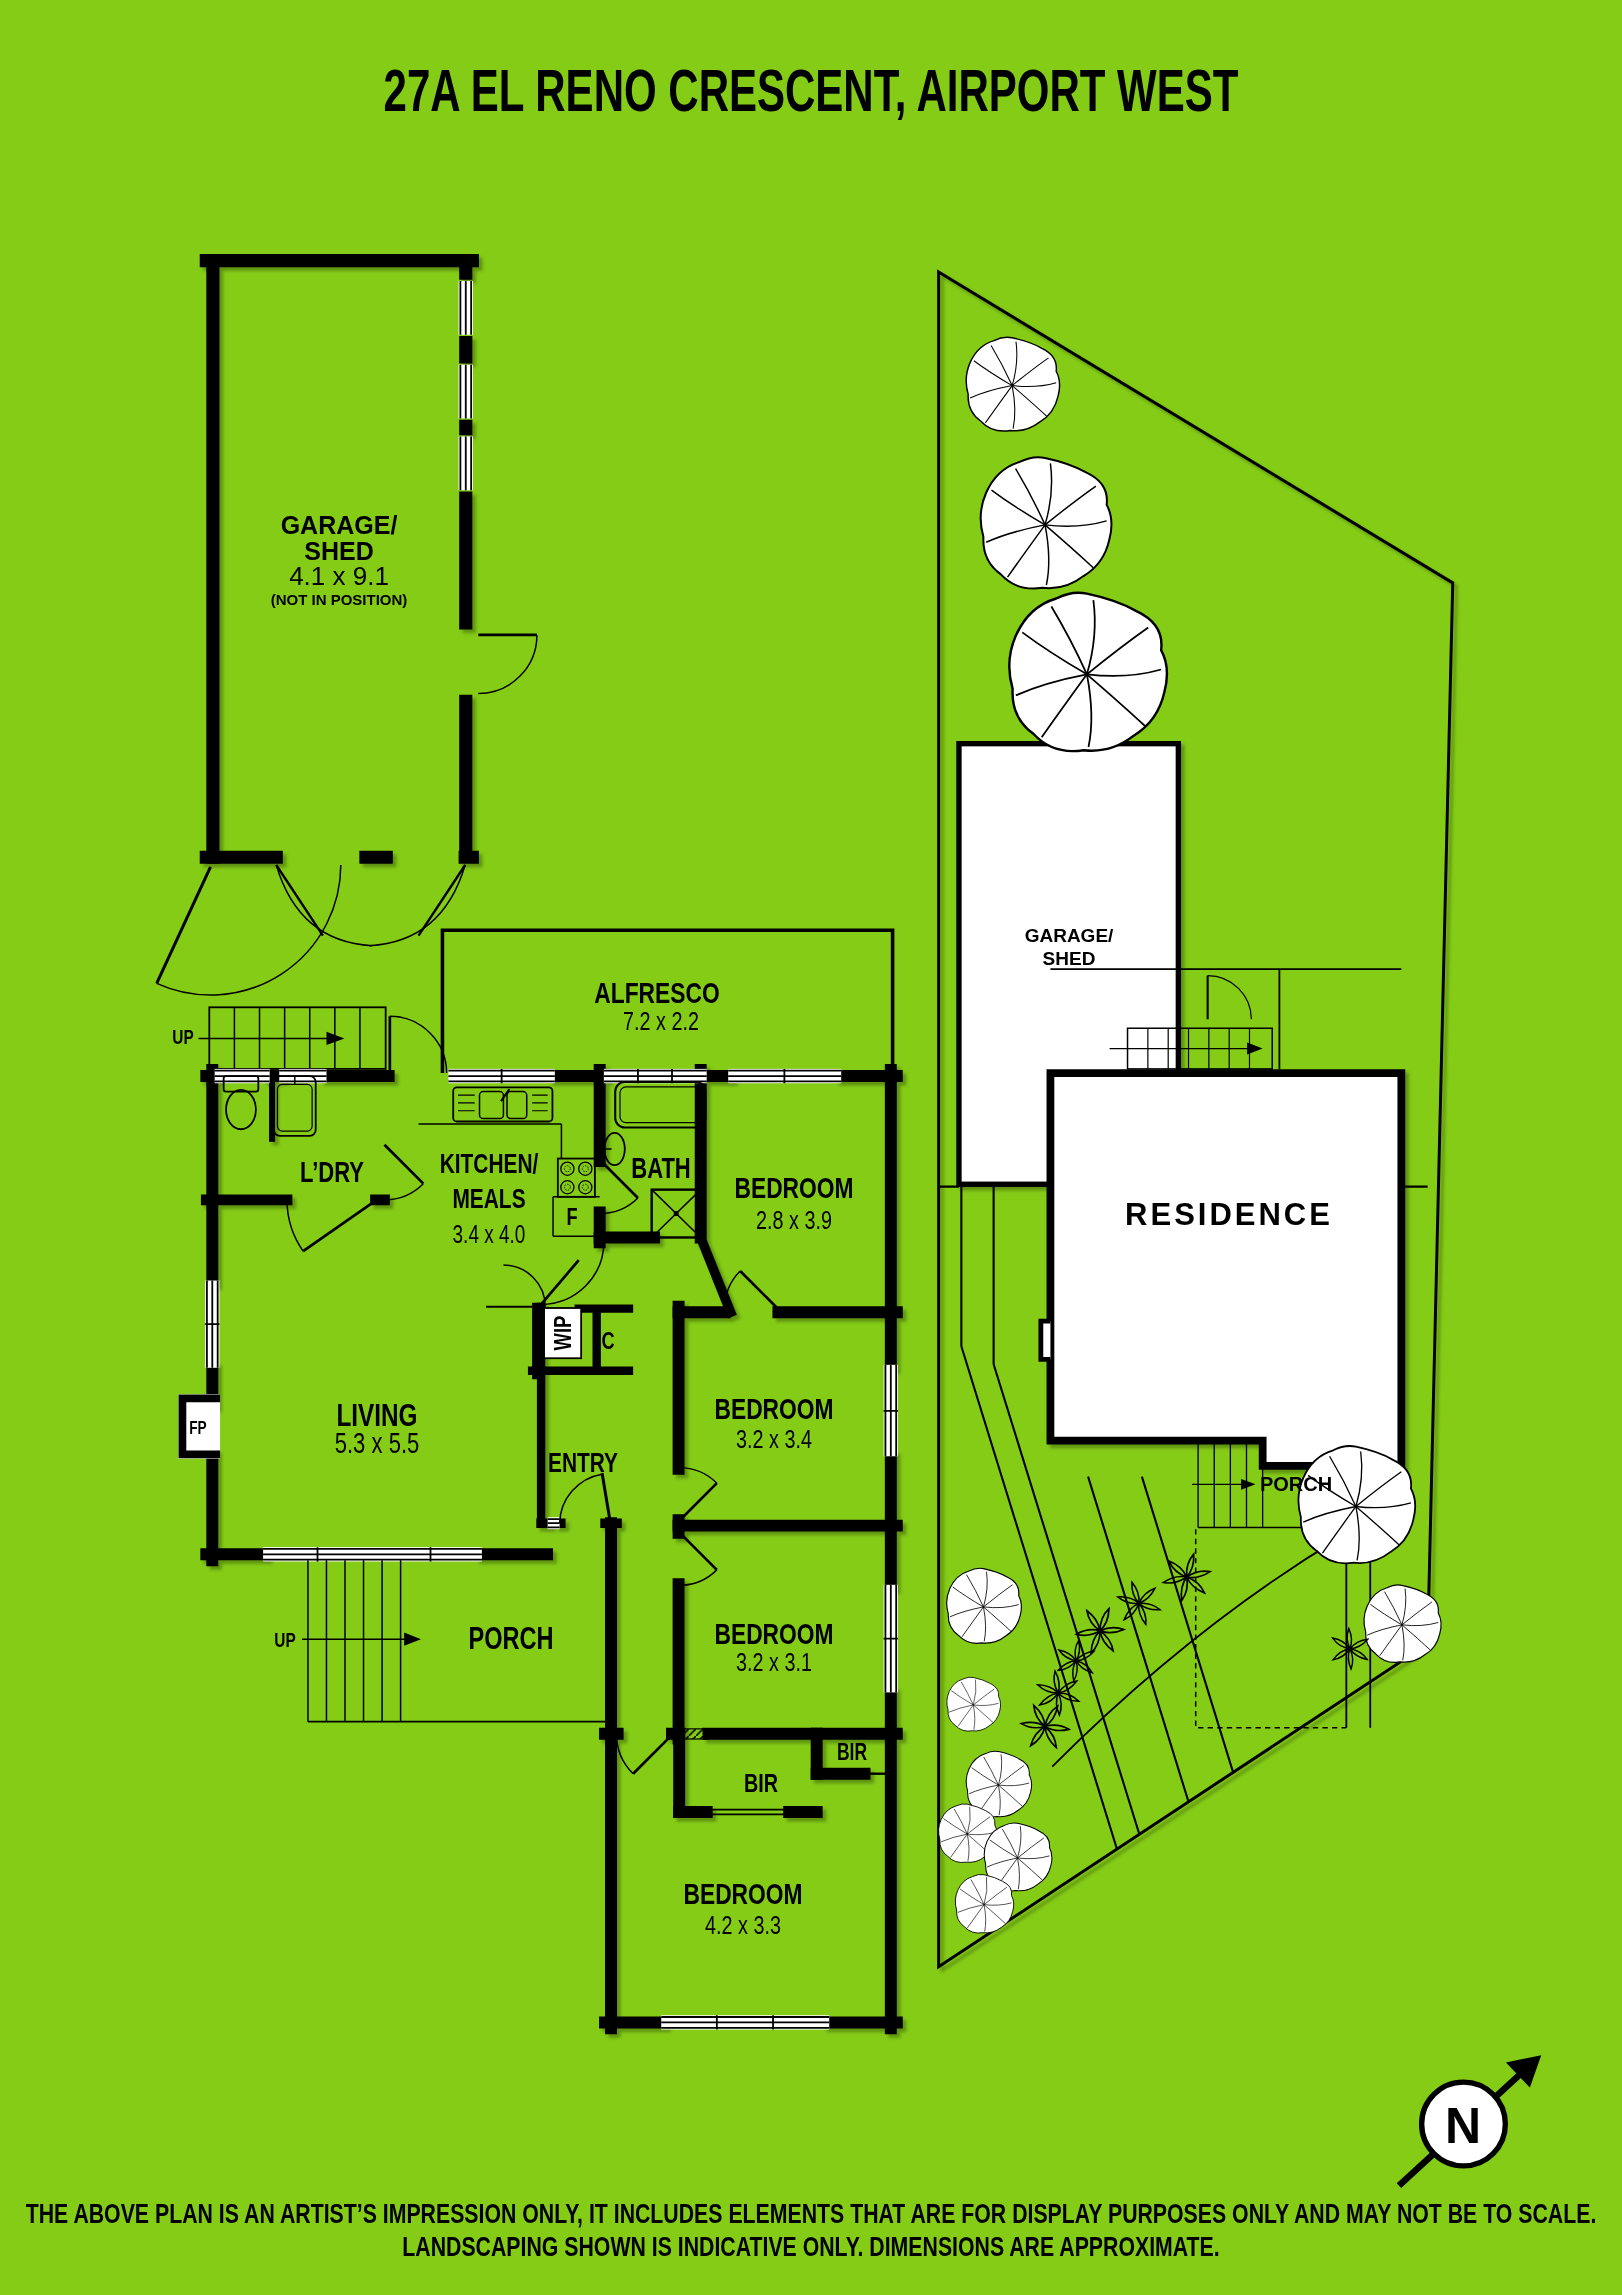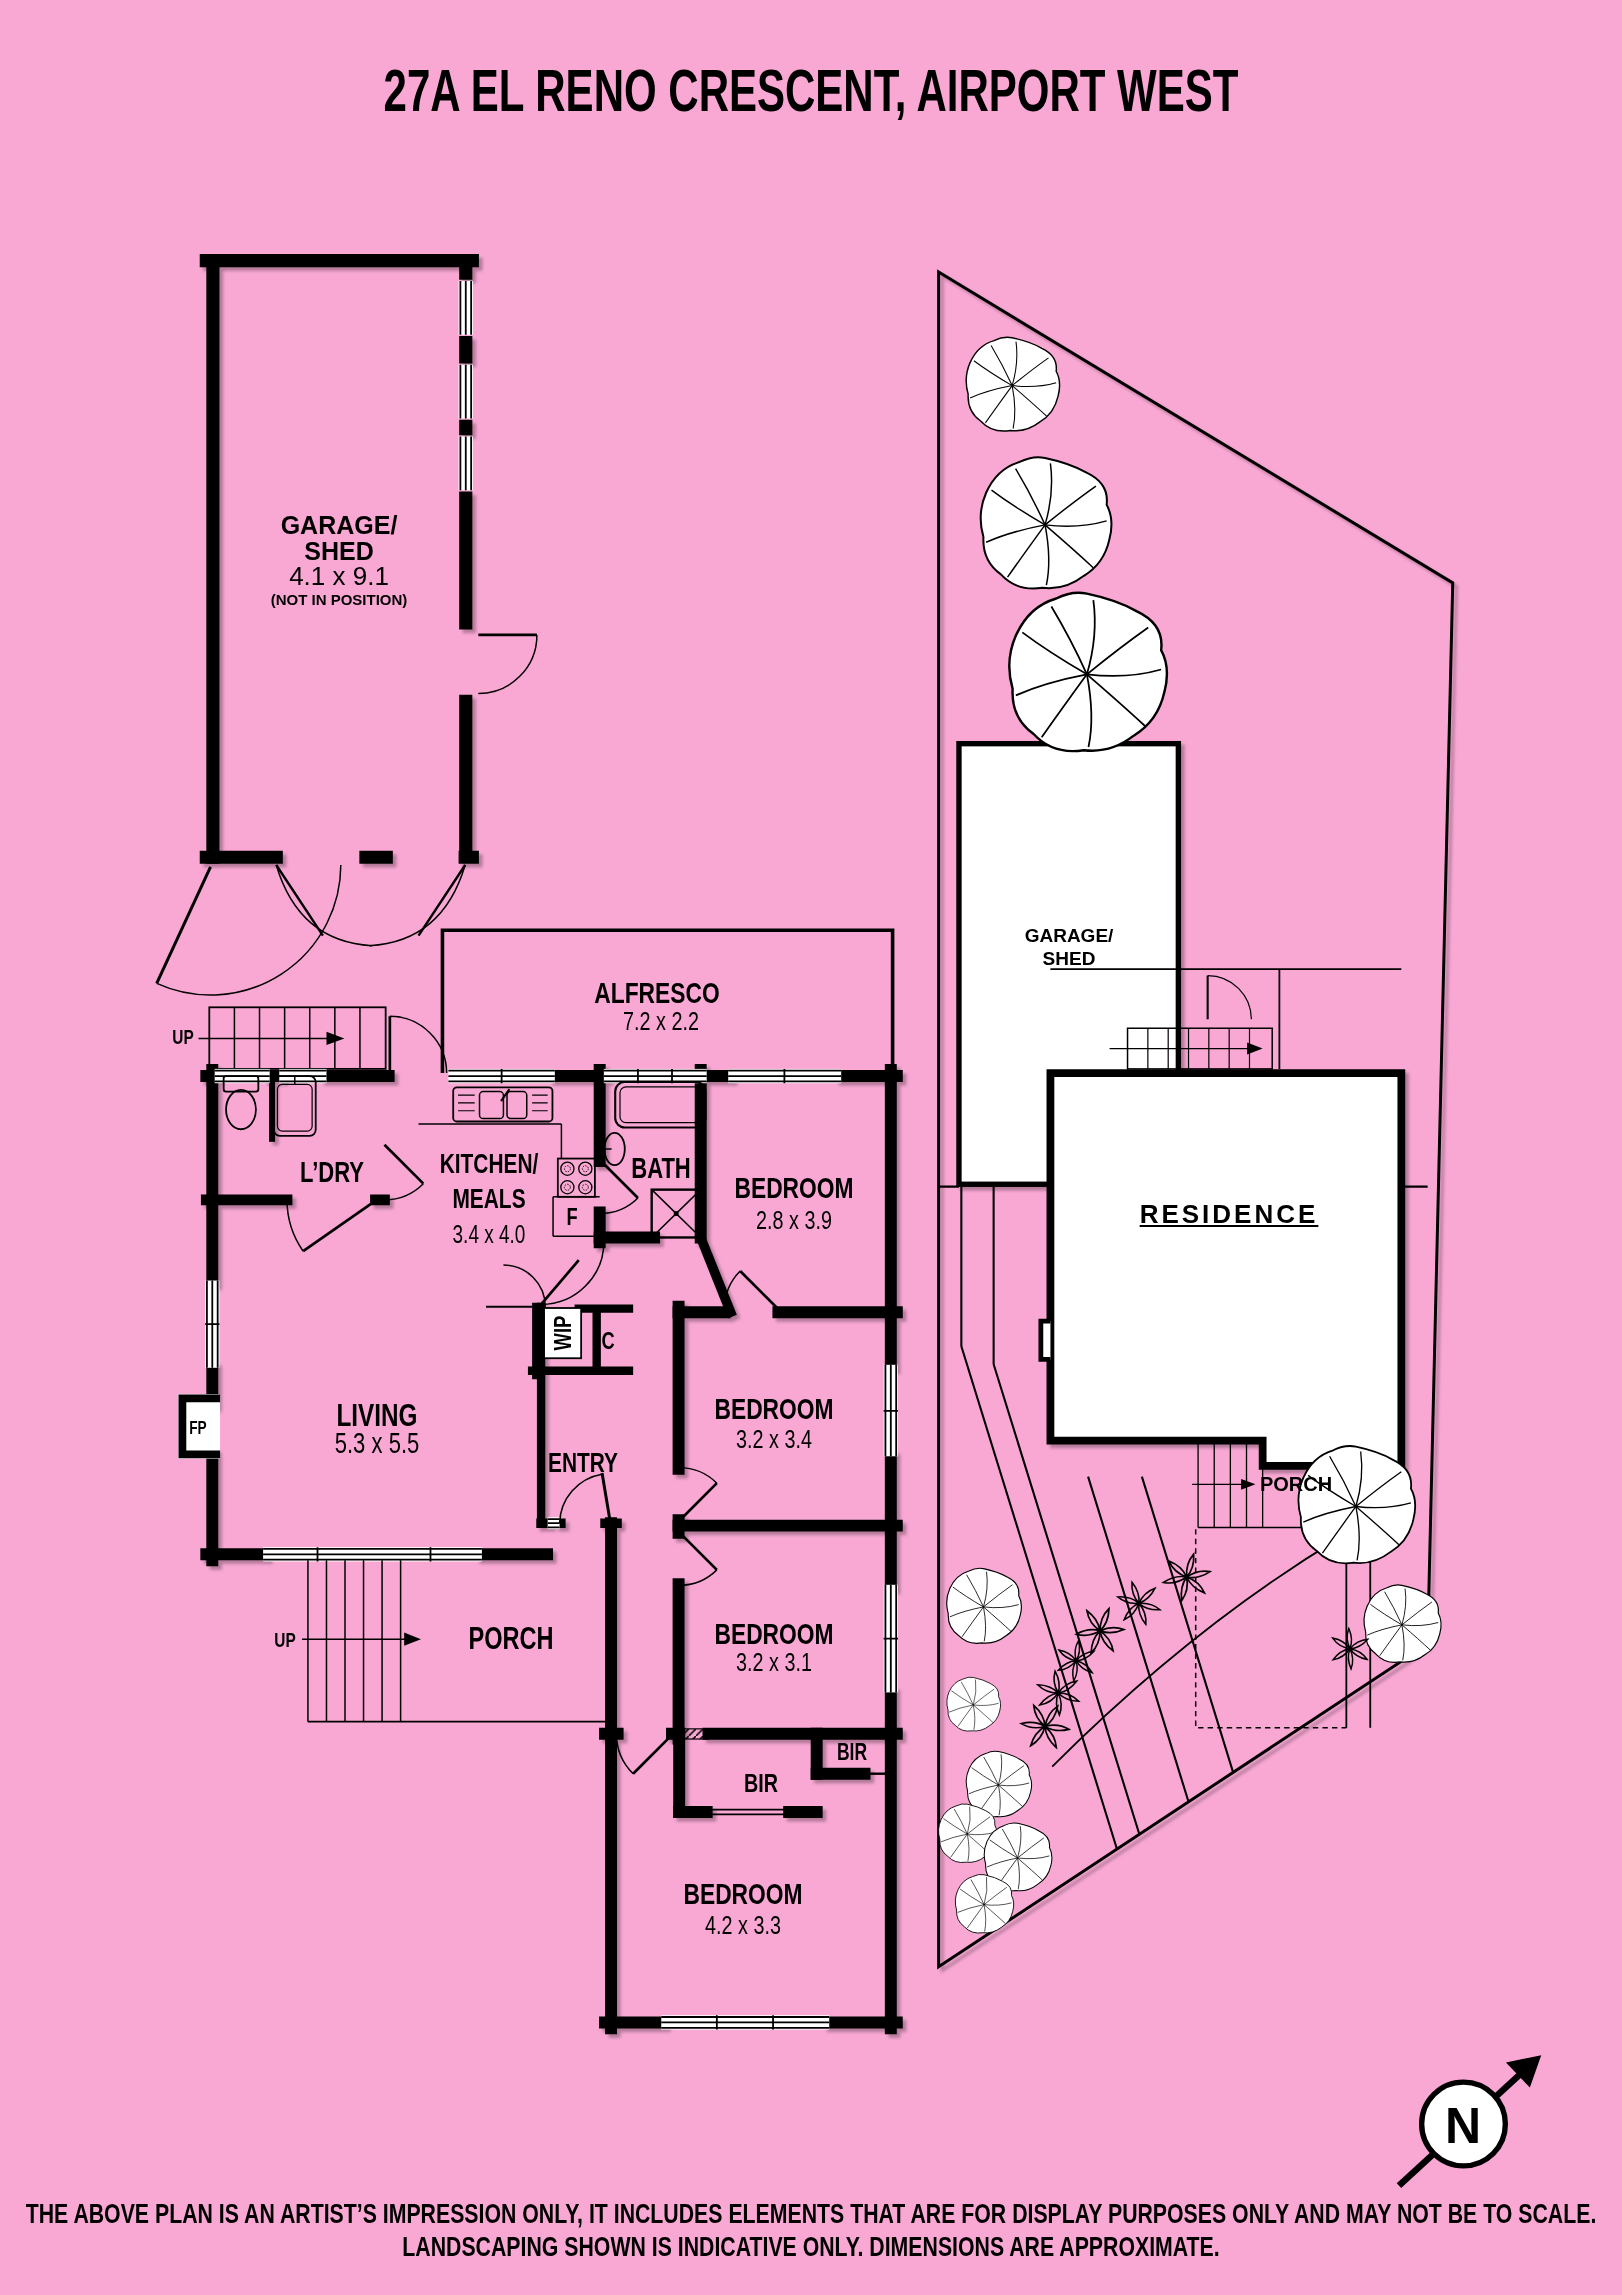--- a/index.html
+++ b/index.html
@@ -1,16 +1,16 @@
 <!DOCTYPE html>
 <html style="font-size:9.6px"><head>
 <meta charset="utf-8">
 <style>
   html,body{margin:0;padding:0;background:#fff;}
-  #plan{position:relative;width:1622px;height:2295px;background:#f9a8d4;overflow:hidden;
+  #plan{position:relative;width:1622px;height:2295px;background:#84cc16;overflow:hidden;
         font-family:"Liberation Sans","DejaVu Sans",sans-serif;color:#000;}
   #lines{position:absolute;left:0;top:0;width:1622px;height:2295px;}
   .lbl{position:absolute;transform:translate(-50%,-50%);white-space:nowrap;color:#000;line-height:1;}
   .cond{transform:translate(-50%,-50%) scaleX(.76);}
   .condT{transform:translate(-50%,-50%) scaleX(.70);}
   .rot{transform:translate(-50%,-50%) rotate(-90deg) scaleX(.80);}
   .w7{font-weight:700;}
   .w4{font-weight:400;}
   .ls{letter-spacing:3px;}
 </style>
@@ -328,20 +328,20 @@
   <div class="lbl cond w4" style="left:774px;top:1662px;font-size:26px;">3.2 x 3.1</div>
 
   <div class="lbl cond w7" style="left:761px;top:1783px;font-size:26px;">BIR</div>
   <div class="lbl cond w7" style="left:852px;top:1752px;font-size:23px;">BIR</div>
 
   <div class="lbl cond w7" style="left:743px;top:1894px;font-size:30px;">BEDROOM</div>
   <div class="lbl cond w4" style="left:743px;top:1925px;font-size:26px;">4.2 x 3.3</div>
 
   <div class="lbl w7" style="left:1069px;top:935px;font-size:19px;">GARAGE/</div>
   <div class="lbl w7" style="left:1069px;top:958px;font-size:19px;">SHED</div>
-  <div class="lbl w7 ls" style="left:1229px;top:1214px;font-size:26px;text-decoration:underline;">RESIDENCE</div>
+  <div class="lbl w7 ls" style="left:1229px;top:1214px;font-size:31px;">RESIDENCE</div>
   <div class="lbl w7" style="left:1296px;top:1484px;font-size:20px;">PORCH</div>
   <div class="lbl w7" style="left:1463px;top:2126px;font-size:50px;">N</div>
 
   <div class="lbl cond w7" style="left:811px;top:2214px;font-size:28px;">THE ABOVE PLAN IS AN ARTIST’S IMPRESSION ONLY, IT INCLUDES ELEMENTS THAT ARE FOR DISPLAY PURPOSES ONLY AND MAY NOT BE TO SCALE.</div>
   <div class="lbl cond w7" style="left:811px;top:2247px;font-size:28px;">LANDSCAPING SHOWN IS INDICATIVE ONLY. DIMENSIONS ARE APPROXIMATE.</div>
 </div>
 
 
 </body></html>

